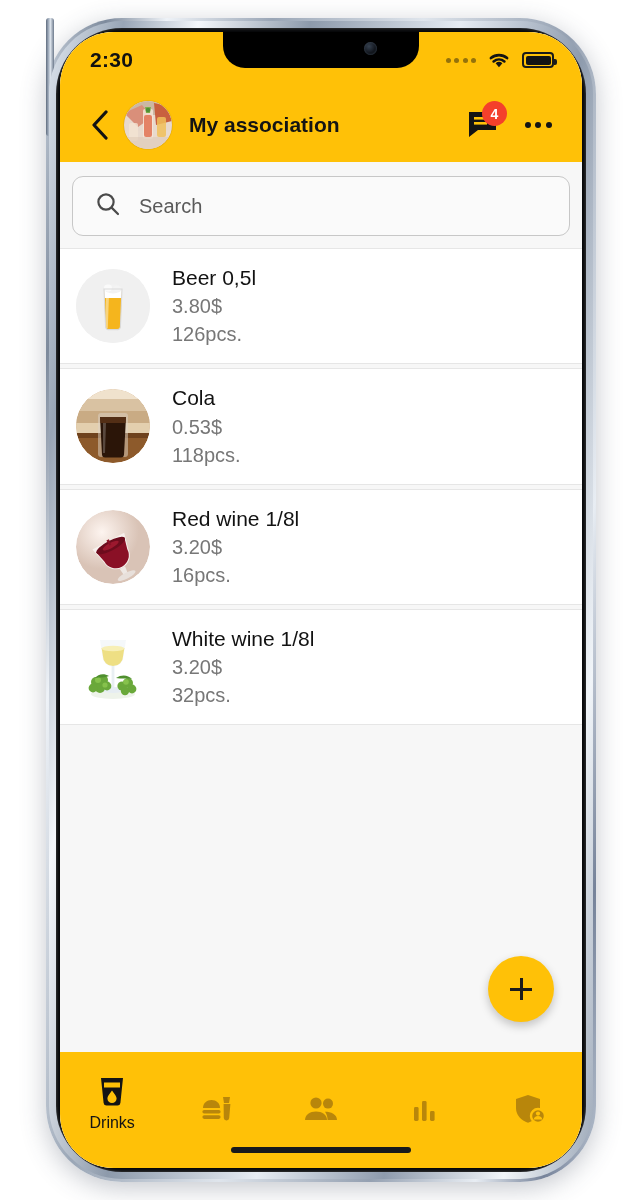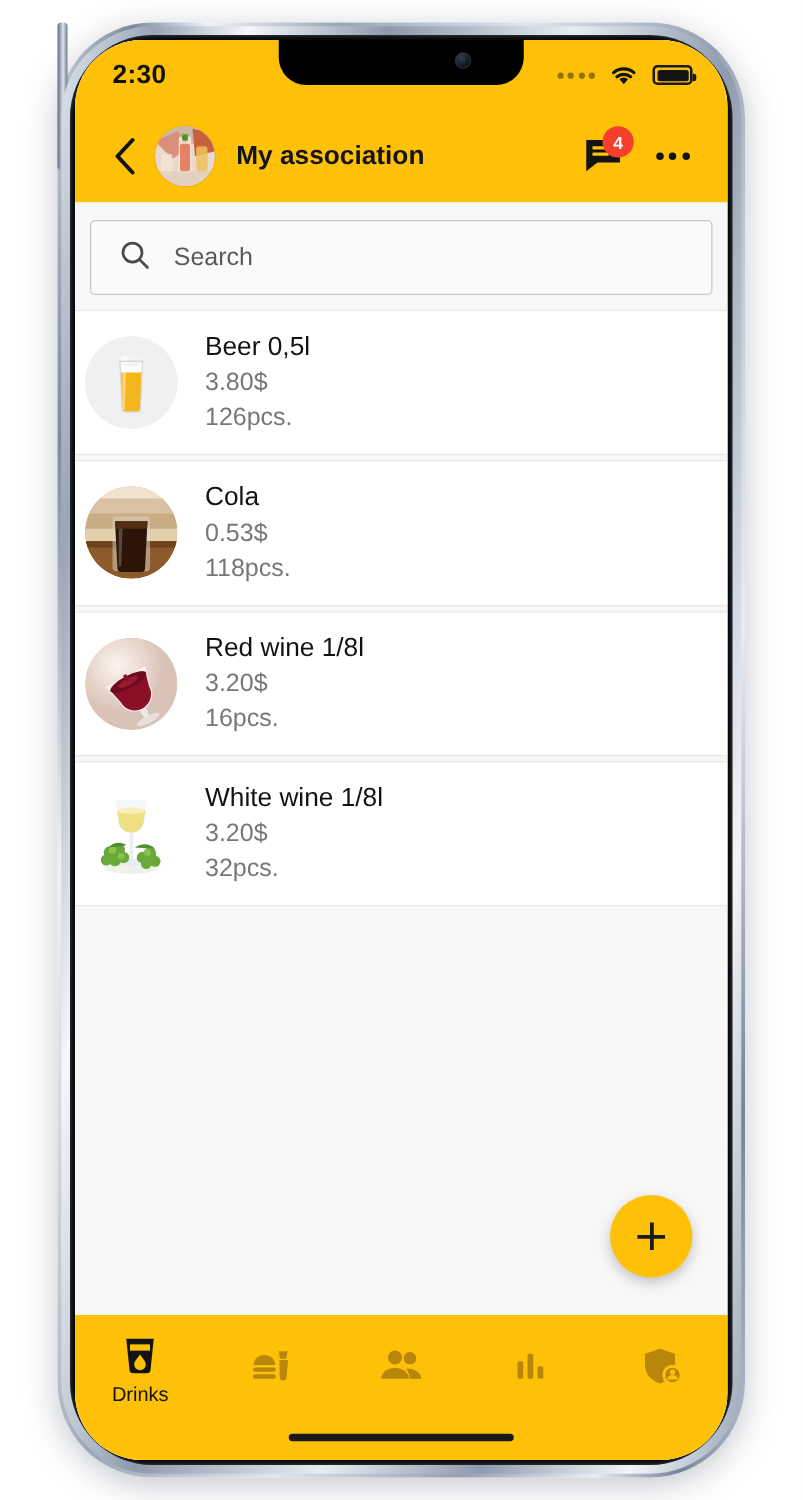--- a/index.html
+++ b/index.html
@@ -68,43 +68,43 @@
   .chat-wrap{ position:relative; width:42px; height:44px; display:flex; align-items:center; justify-content:center; cursor:pointer; }
   .badge{ position:absolute; top:-2px; right:-3px; min-width:25px; height:25px; border-radius:50%;
           background:#F4402B; color:#fff; font-size:14px; font-weight:700;
           display:flex; align-items:center; justify-content:center; padding:0 4px; }
   .kebab{ width:40px; height:44px; display:flex; align-items:center; justify-content:center; gap:4.5px; margin-left:12px; cursor:pointer; }
   .kebab b{ width:6px; height:6px; border-radius:50%; background:#141414; display:block; }
 
   
   .content{ flex:1; background:#f3f3f3; overflow:hidden; position:relative; display:flex; flex-direction:column; }
   .searchwrap{ background:#f7f7f7; padding:14px 12px 12px; }
-  .searchbox{ height:60px; background:#fafafa; border:1px solid #c7c7c7; border-radius:4px;
+  .searchbox{ height:60px; background:#fafafa; border:1px solid #c7c7c7; border-radius:11px;
               display:flex; align-items:center; padding:0 22px; gap:18px; }
   .searchbox input{ border:0; outline:0; background:transparent; font-size:20px; color:#3c3c3c;
                     font-family:"Liberation Sans", sans-serif; width:100%; }
   .searchbox input::placeholder{ color:#5a5a5a; }
 
   .list{ flex:1; background:#f7f7f7; }
   .card{ background:#fff; border:1px solid #e6e6e6; border-left:0; border-right:0; margin-bottom:4px;
-         display:flex; align-items:center; padding:16px 8px; gap:22px; min-height:110px; cursor:pointer; }
+         display:flex; align-items:center; padding:16px 16px; gap:22px; min-height:110px; cursor:pointer; }
   .thumb{ width:74px; height:74px; border-radius:50%; flex:0 0 auto; overflow:hidden;
           display:flex; align-items:center; justify-content:center; }
   .info{ display:flex; flex-direction:column; gap:2px; }
   .iname{ font-size:21px; color:#121212; line-height:1.25; }
   .iprice,.iqty{ font-size:20px; color:#777; line-height:1.3; }
 
   .fab{ position:absolute; right:28px; bottom:30px; width:66px; height:66px; border-radius:50%;
         background:#FFC107; display:flex; align-items:center; justify-content:center;
         box-shadow:0 4px 10px rgba(0,0,0,.22); cursor:pointer; }
   .fab:before{ content:""; position:absolute; width:22px; height:3px; background:#1b1b1b; }
   .fab:after{ content:""; position:absolute; width:3px; height:22px; background:#1b1b1b; }
 
   
-  .bottomnav{ background:#FFC107; height:80px; display:flex; align-items:center; padding-top:10px; flex:0 0 auto; }
+  .bottomnav{ background:#FFC107; height:80px; display:flex; align-items:flex-end; padding-top:10px; flex:0 0 auto; }
   .navitem{ flex:1; display:flex; flex-direction:column; align-items:center; gap:3px; cursor:pointer; }
   .navlabel{ font-size:16px; color:#141414; }
   .homebar-wrap{ background:#FFC107; height:36px; display:flex; align-items:center; justify-content:center; flex:0 0 auto; }
   .homebar{ width:180px; height:6px; border-radius:3px; background:#17191c; }
 </style>
 </head>
 <body>
 
 <div class="stage">
 

